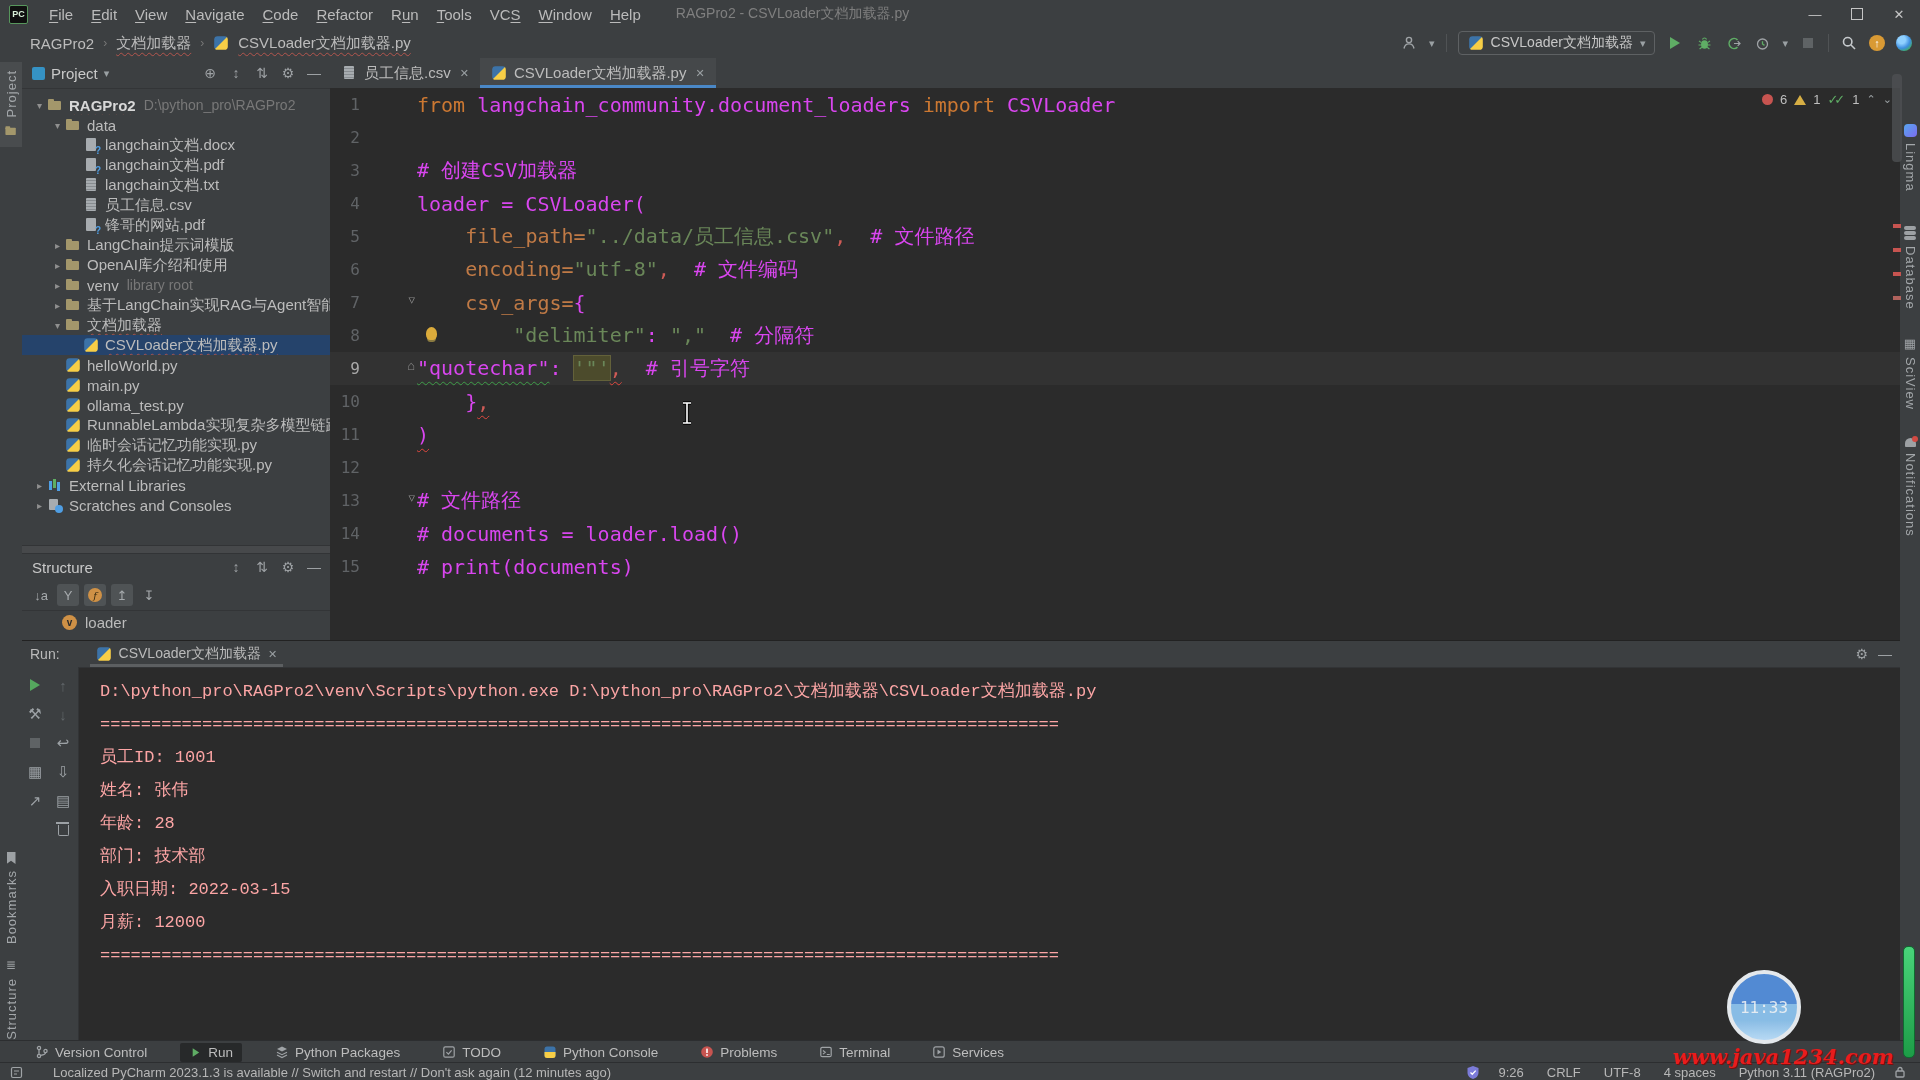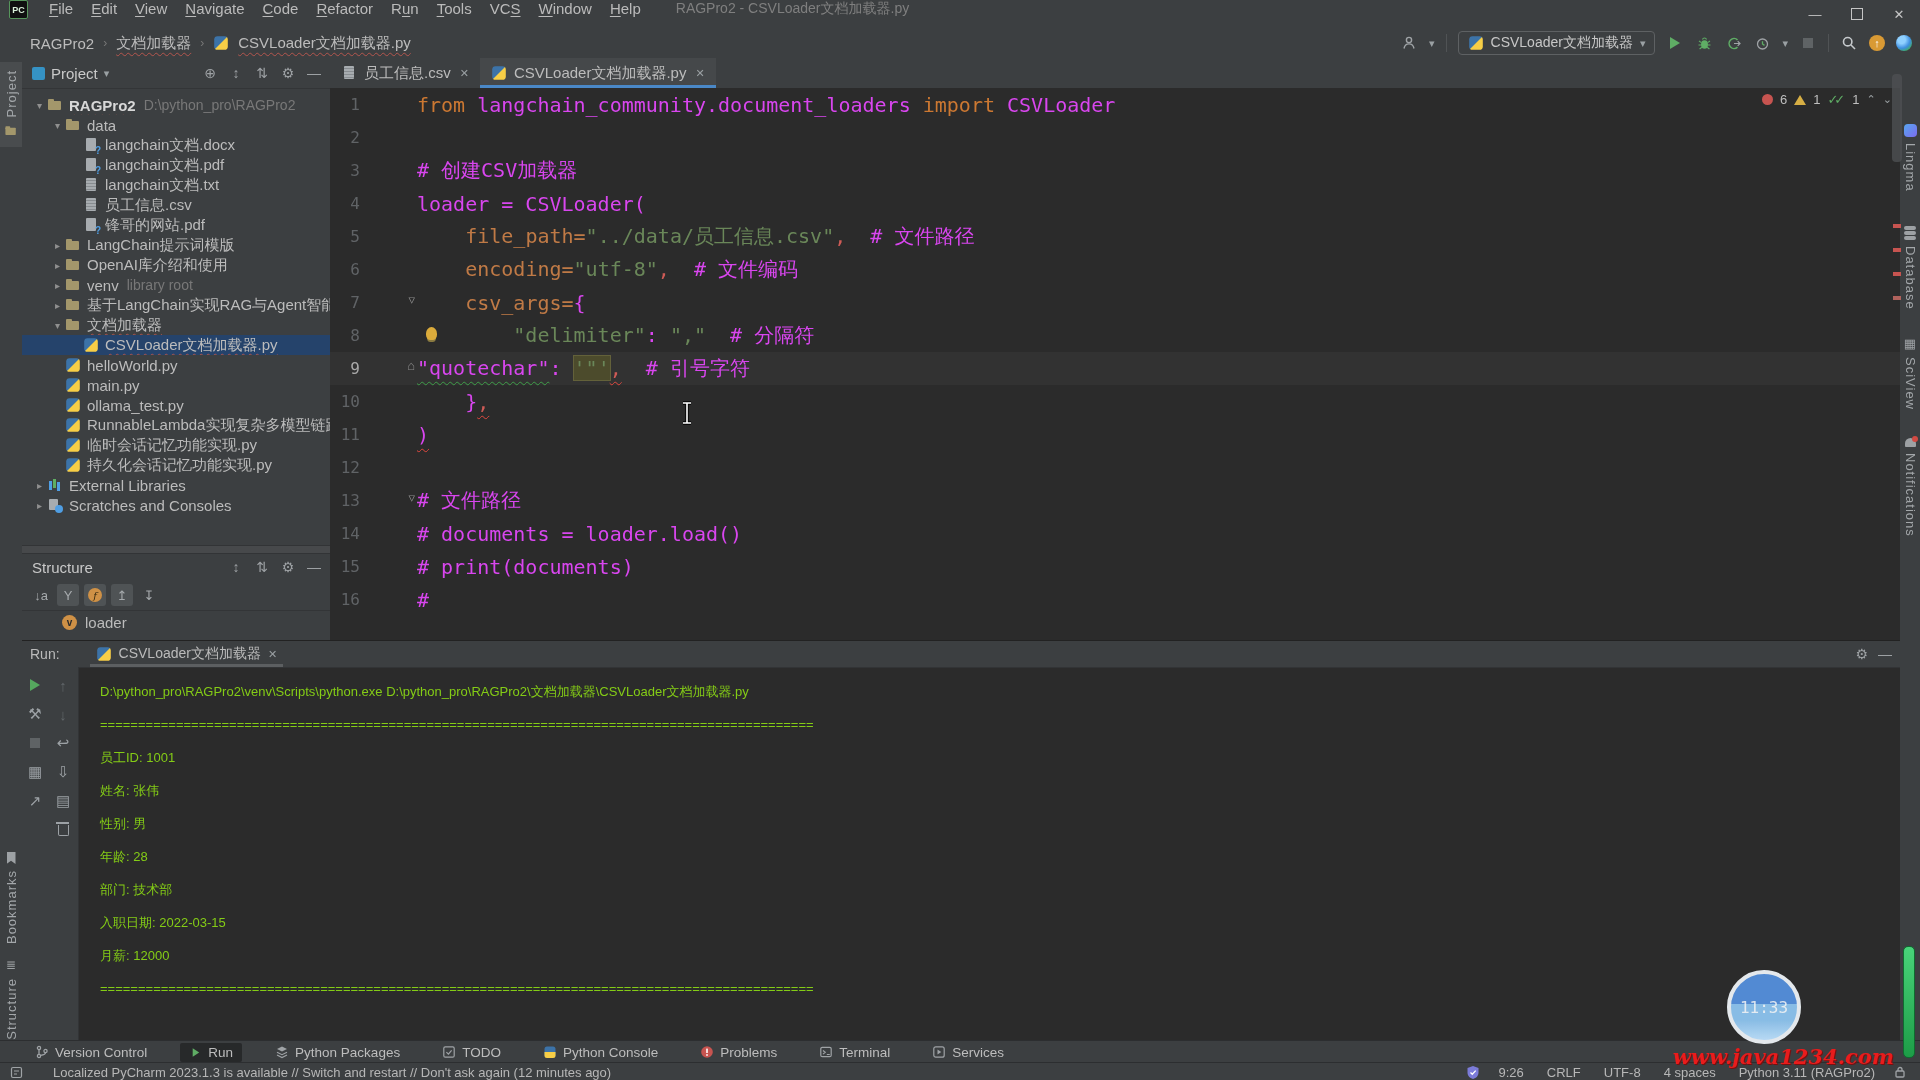--- a/index.html
+++ b/index.html
@@ -1,21 +1,21 @@
 <!DOCTYPE html>
 <html><head>
 <meta charset="utf-8">
 <style>
   html,body{margin:0;padding:0;background:#1e1e1e}
   #app{position:relative;width:1920px;height:1080px;background:#2b2b2b;overflow:hidden;
        font-family:"Liberation Sans",sans-serif;color:#bbbbbb;font-size:14px}
 
   
   .titlebar{position:absolute;top:0;left:0;right:0;height:28px;background:#3c3f41;
-            display:flex;align-items:flex-start;border-bottom:1px solid #2f3133}
+            display:flex;align-items:center;border-bottom:1px solid #2f3133}
   .logo{width:17px;height:17px;margin:0 12px 0 9px;background:#101010;border:1px solid #57965c;
         border-radius:2px;color:#d8efd8;font-size:9px;font-weight:bold;display:grid;place-items:center}
   .menus{display:flex}
   .menus .menu{padding:0 9px;font-size:15px;color:#bbb;cursor:default}
   .mn{text-decoration:underline;text-underline-offset:2px}
   .wintitle{color:#7f7f7f;font-size:14px;margin-left:26px}
   .wincontrols{margin-left:auto;display:flex;height:28px}
   .wc{width:42px;display:grid;place-items:center;color:#c5c5c5;font-size:13px}
   .wc .sq{width:10px;height:10px;border:1px solid #c5c5c5}
 
@@ -125,21 +125,21 @@
   .ctoolbar{position:absolute;left:0;top:26px;bottom:0;width:56px;background:#3c3f41;border-right:1px solid #323436;
             display:flex;padding-top:8px;gap:2px}
   .ccol{width:26px;display:flex;flex-direction:column;align-items:center;gap:9px}
   .cic{width:22px;height:20px;display:grid;place-items:center;color:#9ca1a5;font-size:15px}
   .cic.dim{color:#606568}
   .tri{width:0;height:0;border-left:10px solid #55a85e;border-top:6px solid transparent;border-bottom:6px solid transparent}
   .stopsq{width:10px;height:10px;background:#5f6365}
   .trash{width:9px;height:10px;border:1px solid #9ca1a5;border-top:none;border-radius:0 0 2px 2px;position:relative}
   .trash::before{content:"";position:absolute;top:-3px;left:-3px;width:13px;height:2px;background:#9ca1a5}
   .console{position:absolute;left:56px;top:26px;right:0;bottom:0;padding:8px 0 0 22px;overflow:hidden}
-  .conline{font-family:Liberation Sans, sans-serif;font-size:13px;line-height:33px;white-space:pre;color:#84cc16}
+  .conline{font-family:Liberation Mono, monospace;font-size:17px;line-height:33px;white-space:pre;color:#fca5a5}
   .conline .sel{background:#214283}
 
   
   .bottombar{position:absolute;left:0;right:0;top:1040px;height:22px;background:#3c3f41;border-top:1px solid #2c2e30;
              display:flex;align-items:center;padding-left:26px;gap:24px}
   .bitem{display:flex;align-items:center;gap:6px;font-size:13.5px;color:#bdbdbd;padding:2px 9px;border-radius:2px}
   .bitem.active{background:#27292a}
   .statusbar{position:absolute;left:0;right:0;top:1062px;height:18px;background:#3c3f41;border-top:1px solid #2c2e30;
              display:flex;align-items:center;font-size:13px;color:#b7b7b7}
   .statusbar .msg{margin-left:30px}
@@ -529,25 +529,20 @@
       <div class="cl">
         <span class="ln">14</span>
         <span class="gut"></span>
         <code class="codeln"><span class="c"># documents = loader.load()</span></code>
       </div>
       <div class="cl">
         <span class="ln">15</span>
         <span class="gut"></span>
         <code class="codeln"><span class="c"># print(documents)</span></code>
       </div>
-      <div class="cl">
-        <span class="ln">16</span>
-        <span class="gut"></span>
-        <code class="codeln"><span class="c">#</span></code>
-      </div>
     </div>
   <div class="inspect">
     <span class="edot"></span>
       <span>6</span>
     <span class="wtri"></span>
       <span>1</span>
     <span class="gcheck">✓✓</span>
       <span style="margin-left:4px">1</span>
     <span class="chev">⌃</span>
     <span class="chev">⌄</span>
@@ -592,21 +587,20 @@
           <span class="cic">
             <span class="trash"></span>
           </span>
         </div>
     </div>
     <div class="console" id="console">
         <div class="conline"><span>D:\python_pro\RAGPro2\venv\Scripts\python.exe D:\python_pro\RAGPro2\文档加载器\CSVLoader文档加载器.py</span></div>
         <div class="conline"><span>==============================================================================================</span></div>
         <div class="conline"><span>员工ID: 1001</span></div>
         <div class="conline"><span>姓名: 张伟</span></div>
-        <div class="conline"><span>性别: 男</span></div>
         <div class="conline"><span>年龄: 28</span></div>
         <div class="conline"><span>部门: 技术部</span></div>
         <div class="conline"><span>入职日期: 2022-03-15</span></div>
         <div class="conline"><span>月薪: 12000</span></div>
         <div class="conline"><span>==============================================================================================</span></div>
       </div>
   </div>
 
   <div class="bottombar" id="bottombar">
       <div class="bitem">

